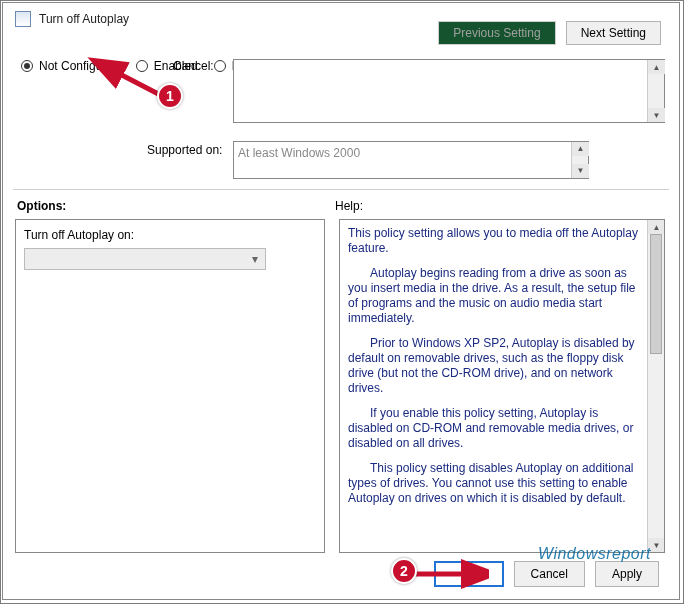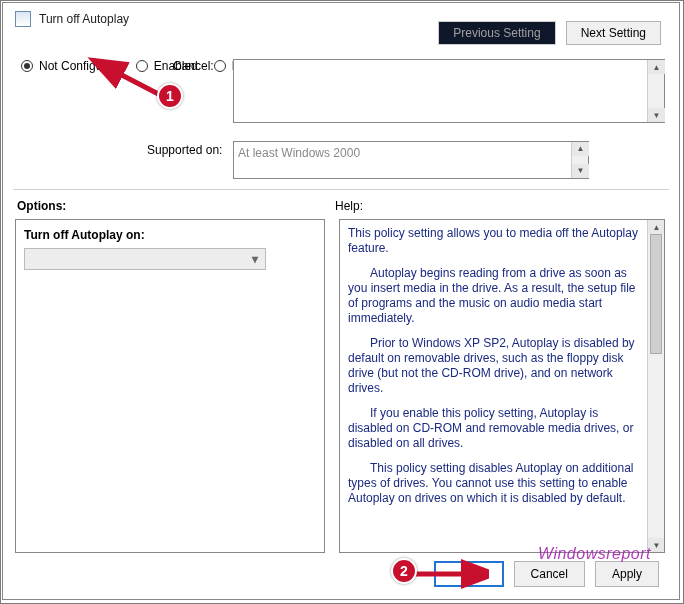--- a/index.html
+++ b/index.html
@@ -42,21 +42,21 @@
   button {
     font-family: inherit;
     font-size: 12px;
     height: 24px;
     padding: 0 14px;
     background: #f0f0f0;
     border: 1px solid #b3b3b3;
     cursor: pointer;
   }
   button.disabled {
-    background: #0f172a;
+    background: #14532d;
     color: #a0a0a0;
     border-color: #cfcfcf;
     cursor: default;
   }
   .radio-col {
     position: absolute;
     left: 18px;
     top: 56px;
     display: flex;
     flex-direction: row;
@@ -95,21 +95,21 @@
     border:1px solid #888; background:#fff; color:#888;
     padding:4px 20px 4px 4px; line-height:14px;
   }
   .mid-divider {
     position:absolute; left:10px; right:10px; top:186px; height:1px; background:#d0d0d0;
   }
   .options-label { position:absolute; left:14px; top:196px;font-weight:bold; }
   .help-label { position:absolute; left:332px; top:196px; }
   .options-box {
     position:absolute; left:12px; top:216px; width:310px; height:334px;
-    border:1px solid #888; padding:8px;font-weight:bold;
+    border:1px solid #888; padding:8px;
   }
   .options-box .opt-heading { margin-bottom:6px; }
   .combo {
     width:242px; height:22px; border:1px solid #bbb;
     background:#ededed; position:relative; display:flex; align-items:center;
   }
   .combo-arrow {
     width:20px; height:100%; margin-left:auto;
     display:flex; align-items:center; justify-content:center; color:#666;
   }
@@ -131,21 +131,21 @@
   .badge {
     width:26px; height:26px; border-radius:50%; background:#c8102e; color:#fff;
     border:2px solid #fff; display:flex; align-items:center; justify-content:center;
     font-weight:bold; font-size:14px; box-shadow:0 0 3px rgba(0,0,0,.4);
   }
   .arrow1 { left:105px; top:62px; width:80px; height:40px; }
   .arrow1 svg { overflow:visible; }
   .arrow2 { left:406px; top:556px; width:80px; height:30px; }
   .watermark {
     position:absolute; right:28px; bottom:36px;
-    color:#a21caf; font-size:16px; font-style:italic;
+    color:#0369a1; font-size:16px; font-style:italic;
     letter-spacing:0.5px; opacity:.85; font-weight:500;
   }
   .outer-border { position:absolute; inset:0; border:1px solid #7b7b7b; pointer-events:none; }
 </style>
 </head>
 <body>
 
 <div class="window">
 
   <div class="title-row">

